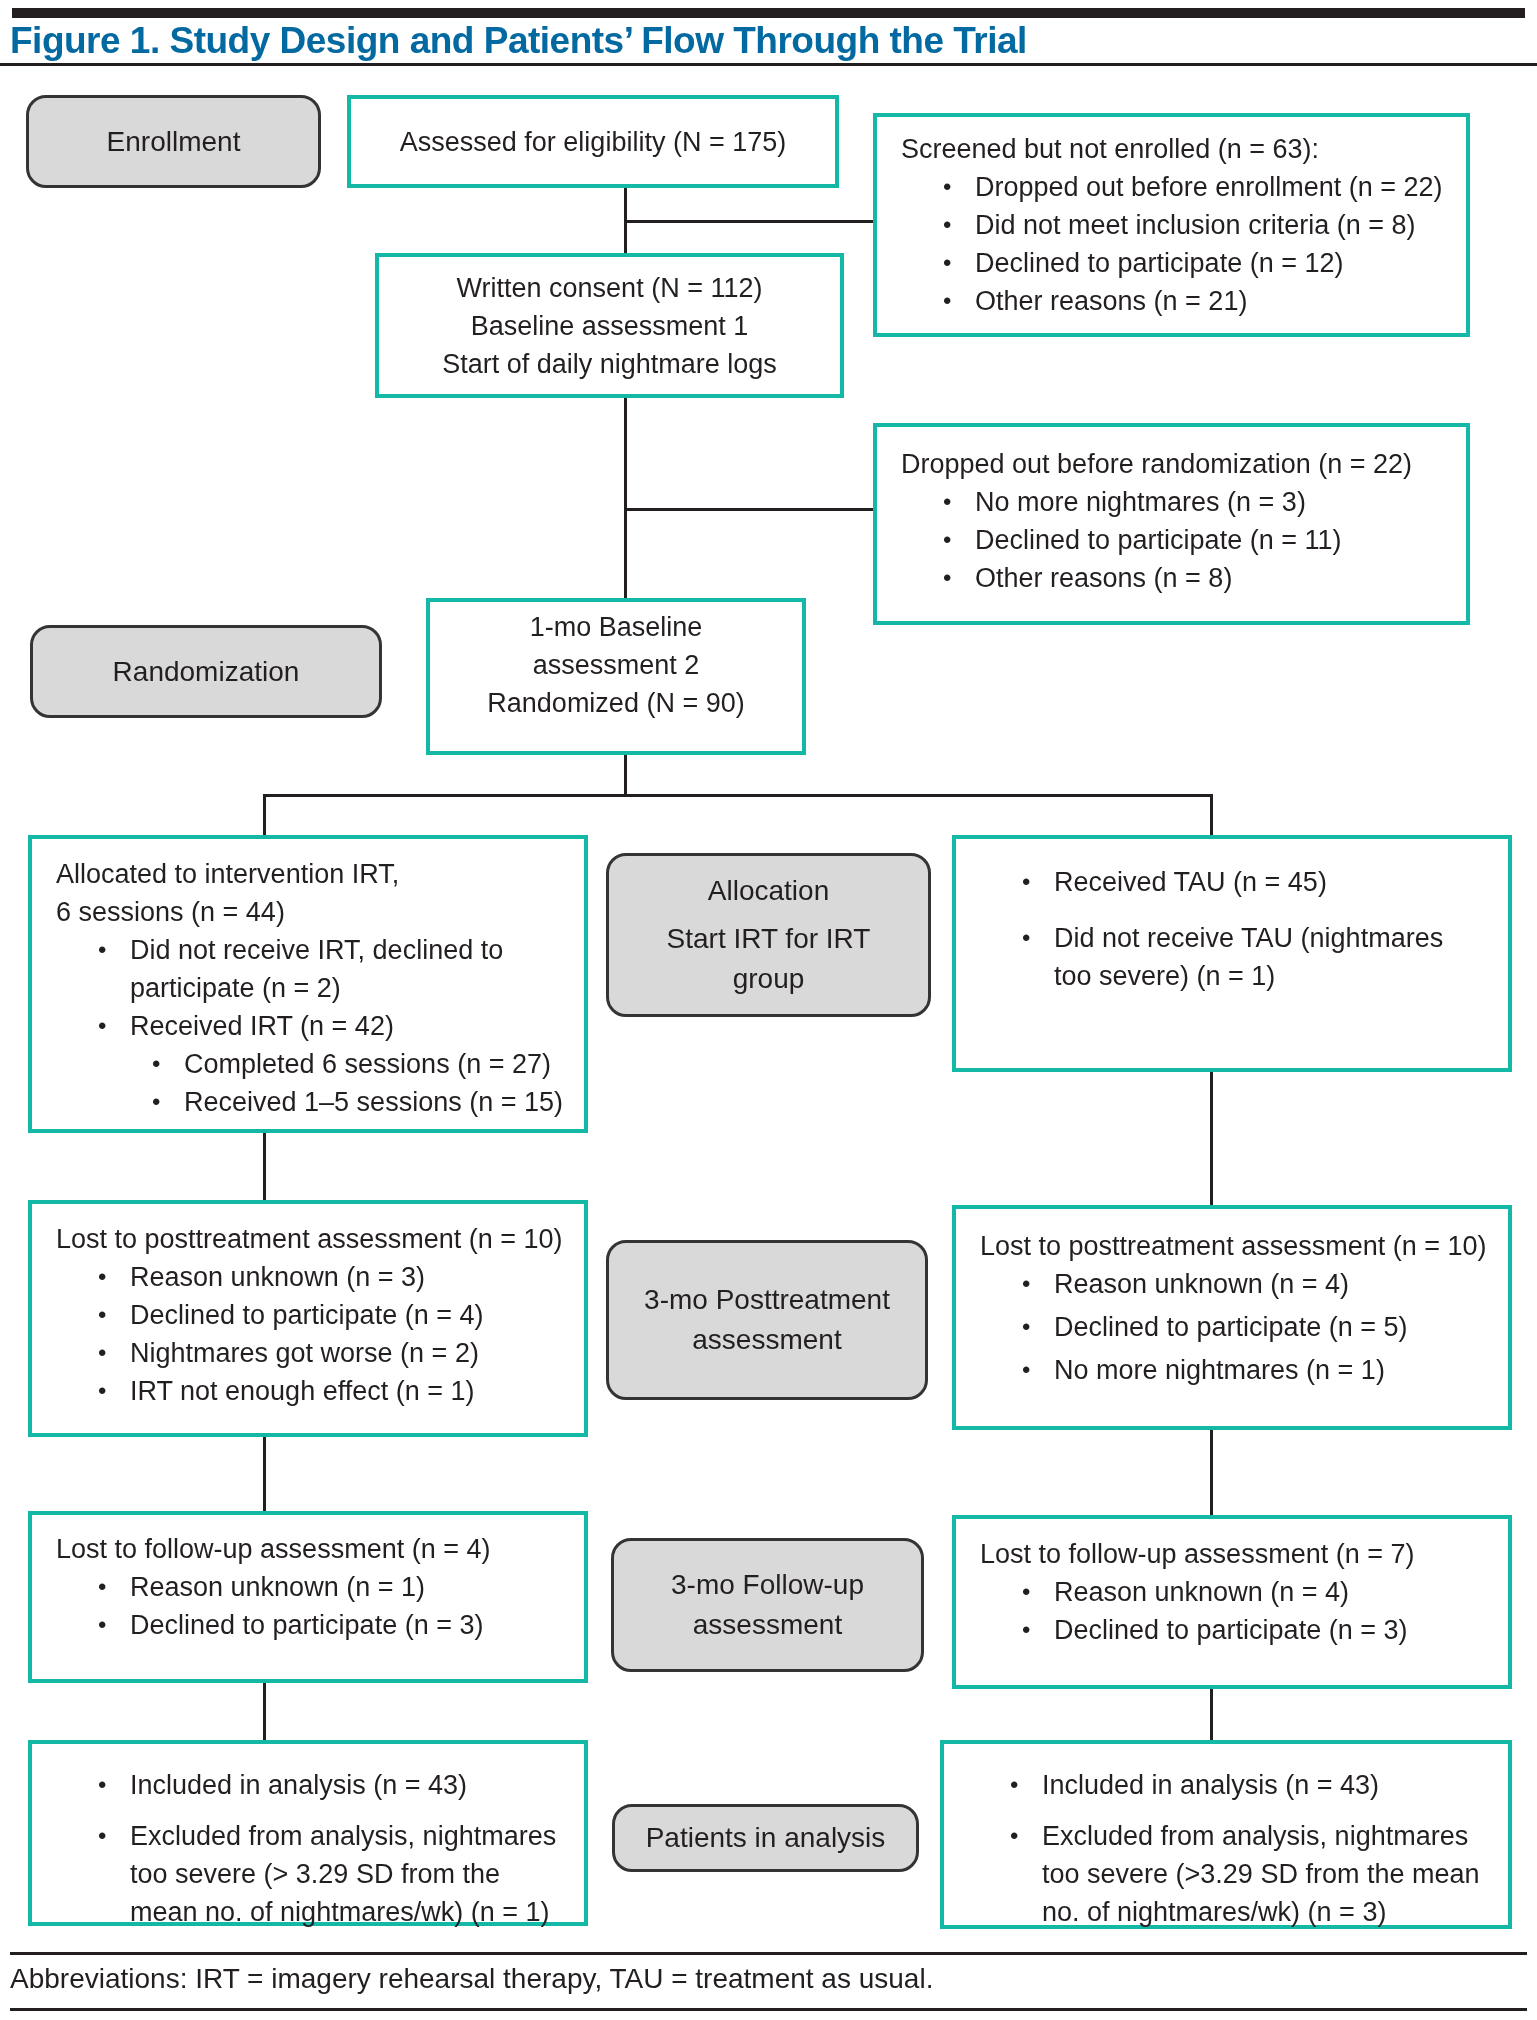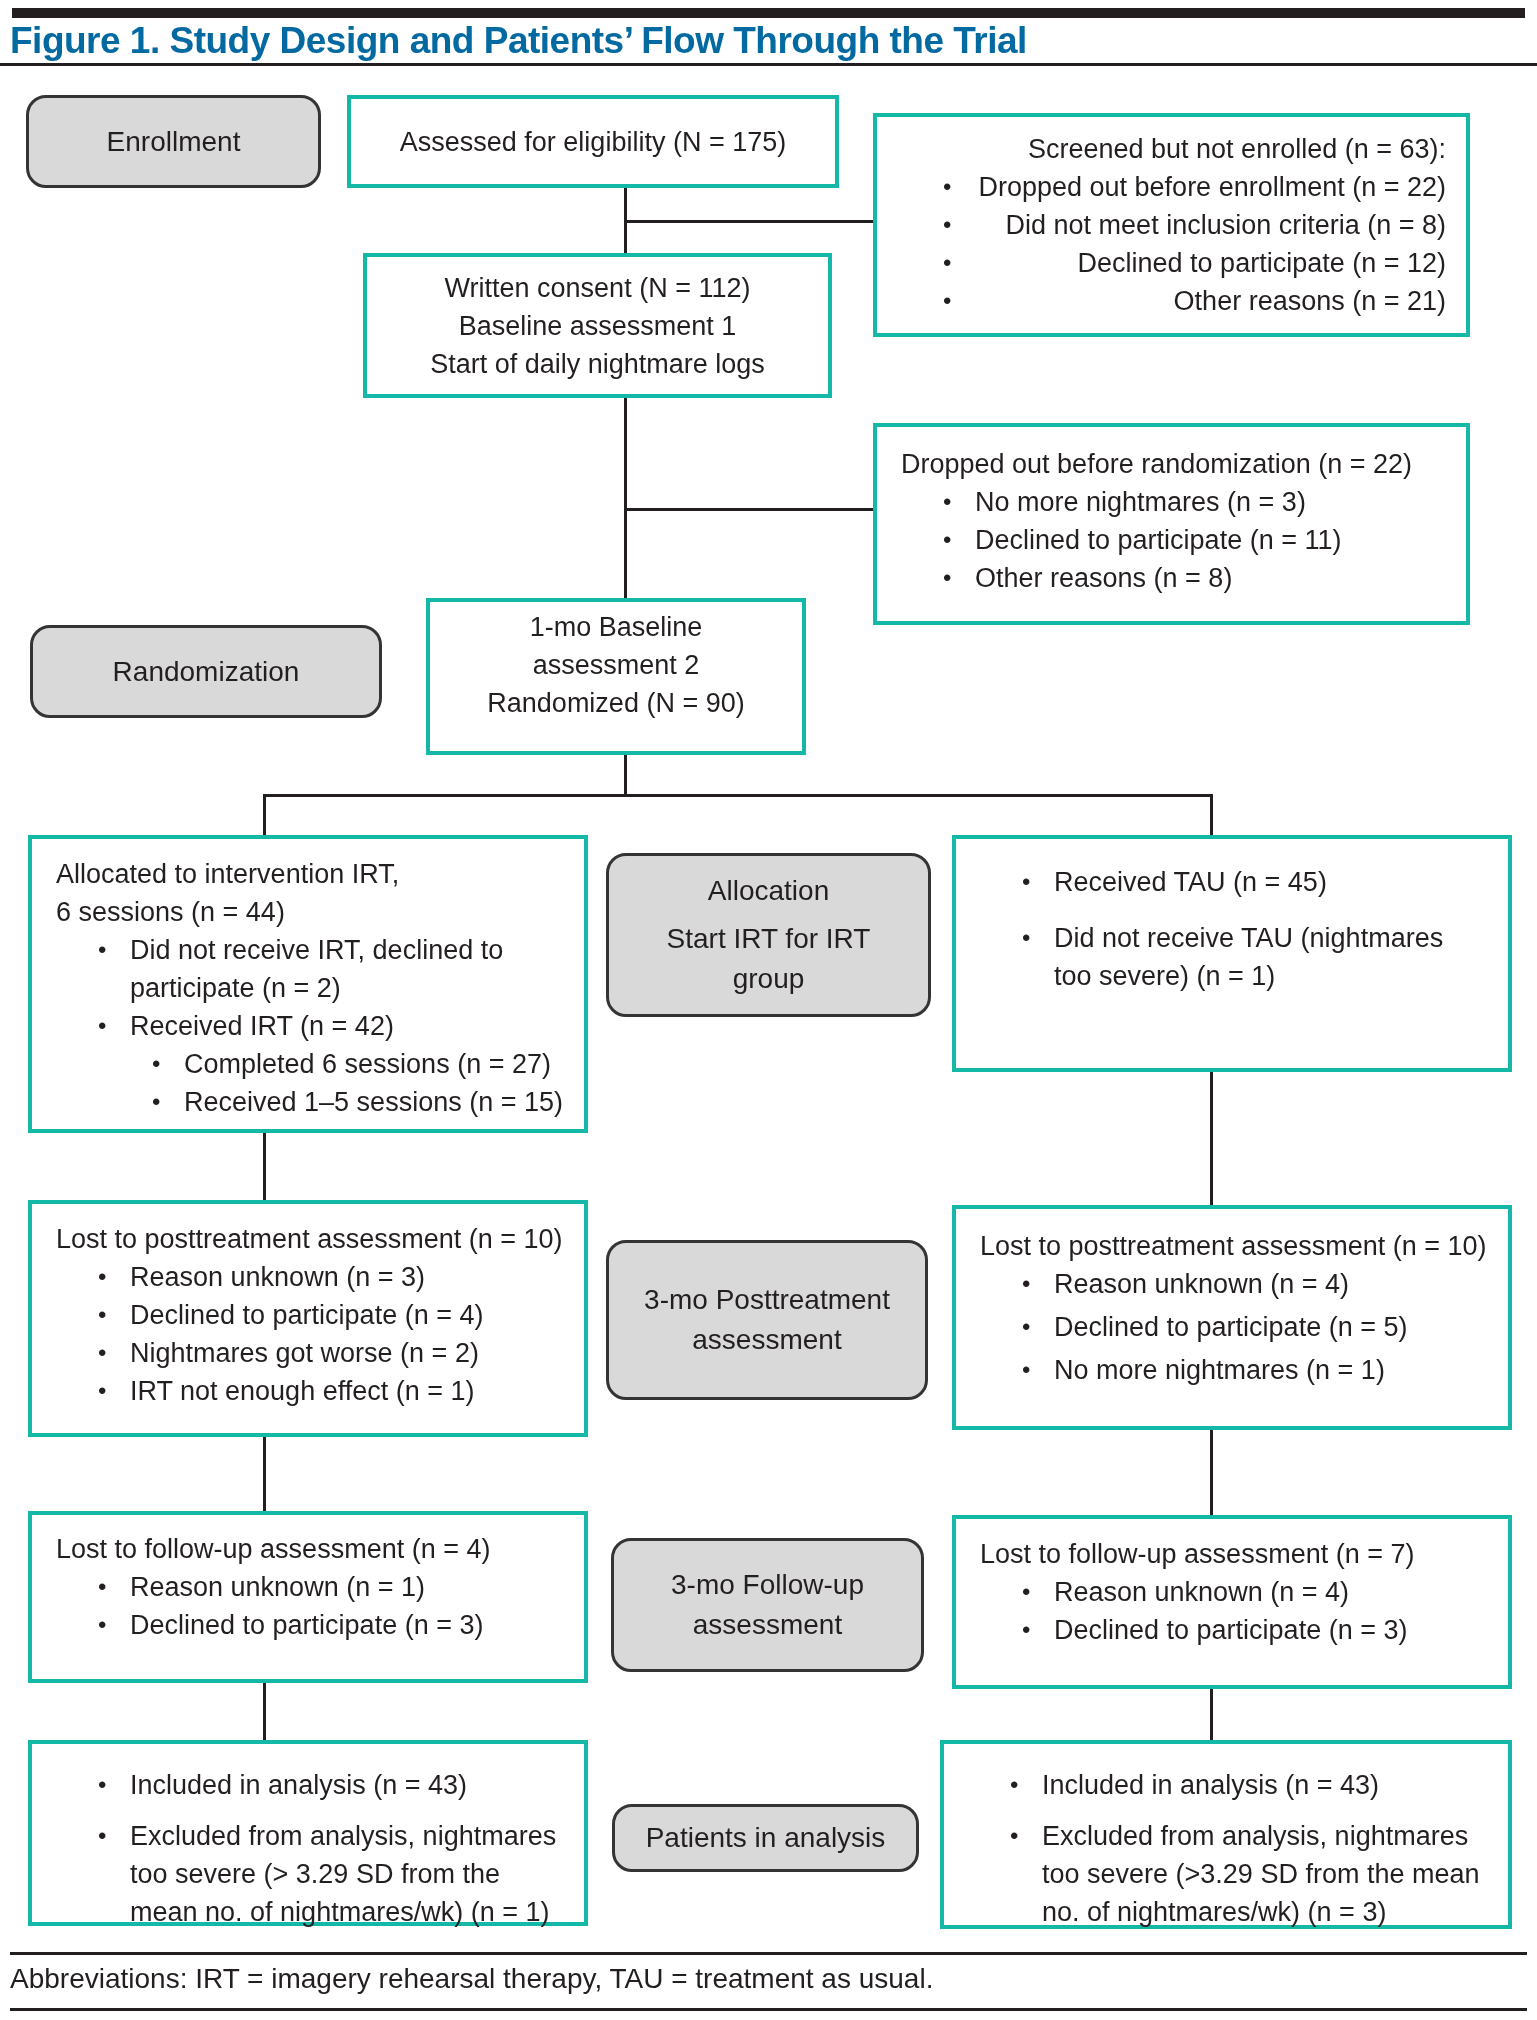--- a/index.html
+++ b/index.html
@@ -94,31 +94,31 @@
 </div>
 
 <div class="stage" style="left:612px;top:1804px;width:307px;height:68px;">
   <div>Patients in analysis</div>
 </div>
 
 <div class="box center-box" style="left:347px;top:95px;width:492px;height:93px;">
   <div>Assessed for eligibility (N = 175)</div>
 </div>
 
-<div class="box pad" style="left:873px;top:113px;width:597px;height:224px;text-align:right;">
+<div class="box pad" style="left:873px;top:113px;width:597px;height:224px;">
   <div class="box-title">Screened but not enrolled (n = 63):</div>
   <ul class="bullets">
     <li>Dropped out before enrollment (n = 22)</li>
     <li>Did not meet inclusion criteria (n = 8)</li>
     <li>Declined to participate (n = 12)</li>
     <li>Other reasons (n = 21)</li>
   </ul>
 </div>
 
-<div class="box center-box" style="left:363px;top:253px;width:469px;height:145px;">
+<div class="box center-box" style="left:375px;top:253px;width:469px;height:145px;">
   <div>Written consent (N = 112)</div>
   <div>Baseline assessment 1</div>
   <div>Start of daily nightmare logs</div>
 </div>
 
 <div class="box pad" style="left:873px;top:423px;width:597px;height:202px;padding-top:18px;">
   <div class="box-title">Dropped out before randomization (n = 22)</div>
   <ul class="bullets">
     <li>No more nightmares (n = 3)</li>
     <li>Declined to participate (n = 11)</li>

